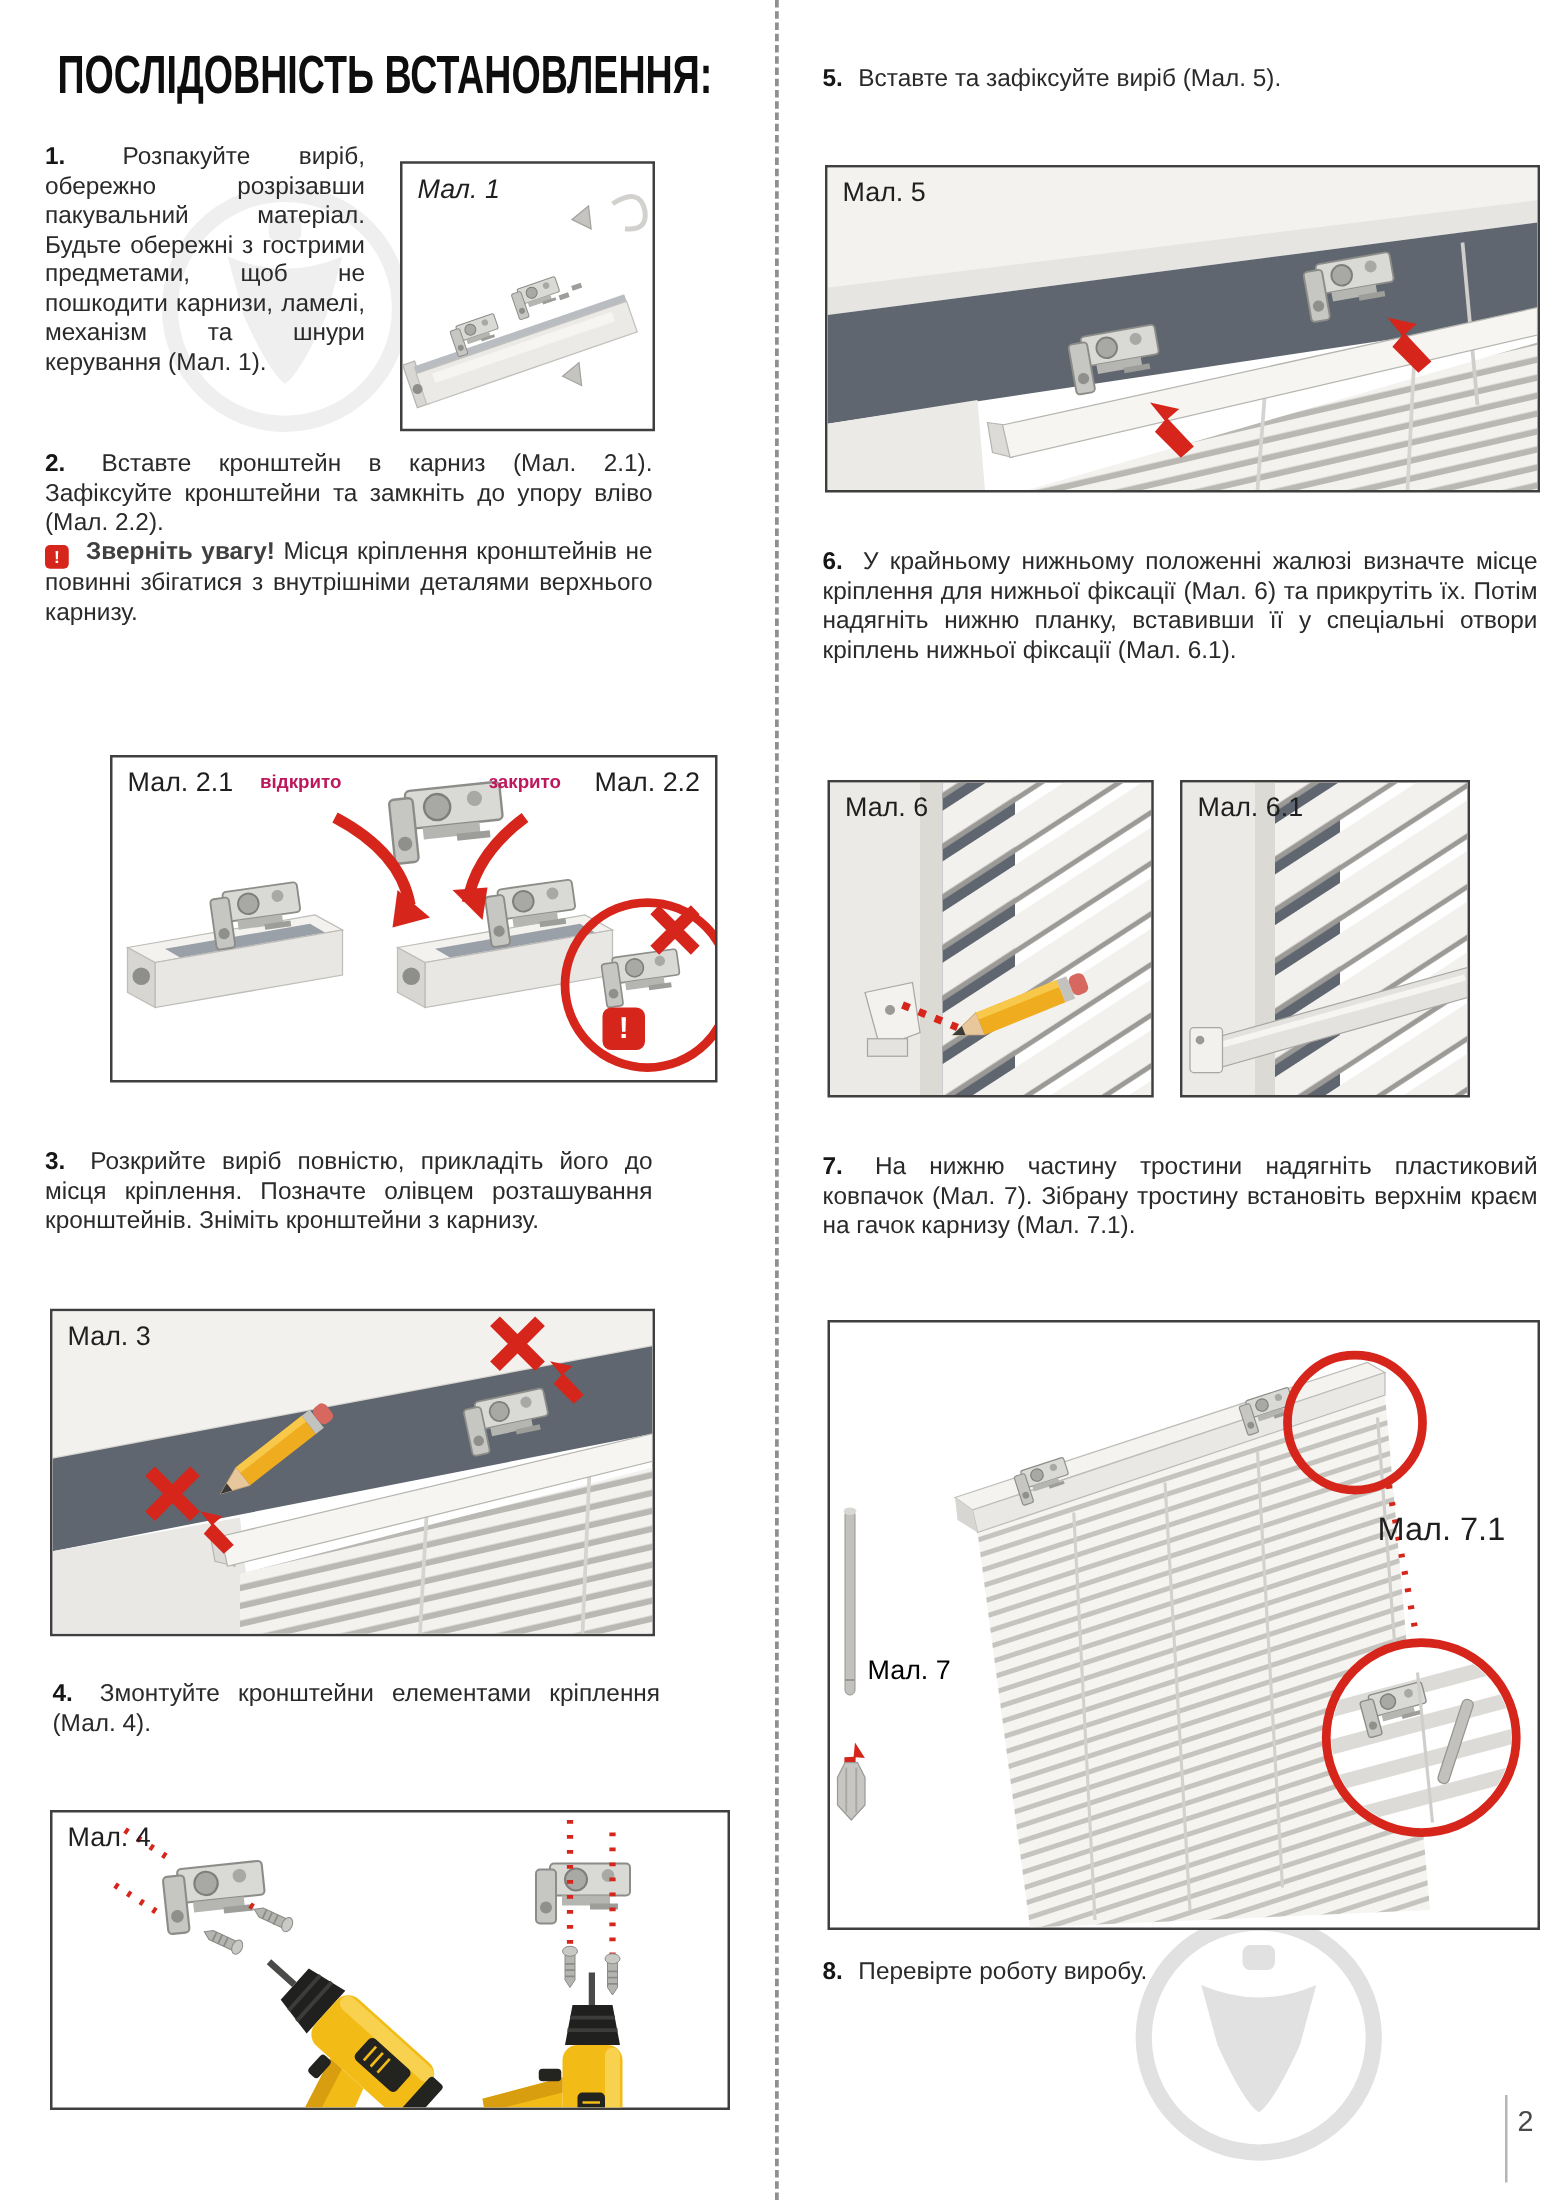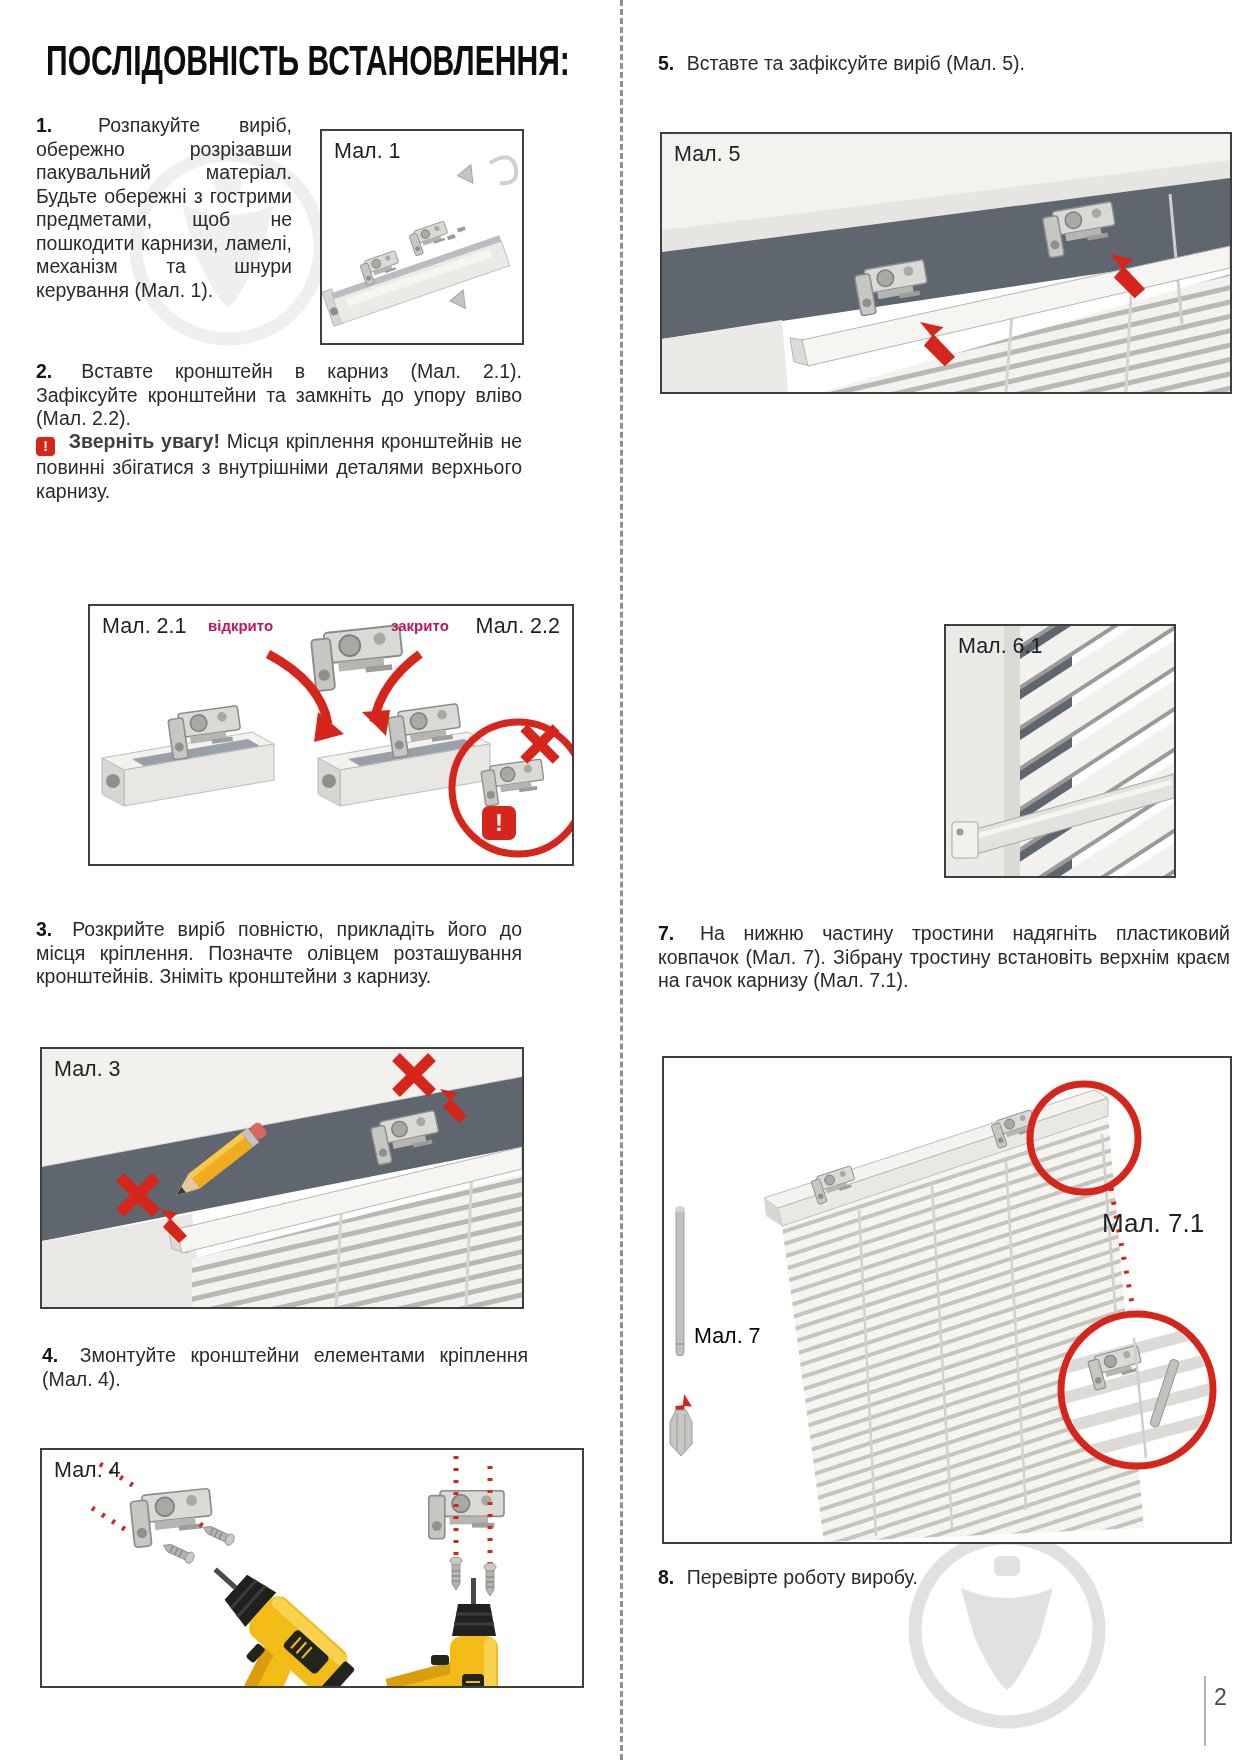--- a/index.html
+++ b/index.html
@@ -130,21 +130,21 @@
 
   <h1 class="title">
     <span class="title-inner">ПОСЛІДОВНІСТЬ ВСТАНОВЛЕННЯ:</span>
   </h1>
 
   <p class="step" style="left:36px;top:114px;width:256px;">
     <span class="num">1.</span>
     <span>Розпакуйте виріб, обережно розрізавши пакувальний матеріал. Будьте обережні з гострими предметами, щоб не пошкодити карнизи, ламелі, механізм та шнури керування (Мал. 1).</span>
   </p>
 
-  <div class="fig" style="left:320px;top:129px;width:200px;height:212px;">
+  <div class="fig" style="left:320px;top:129px;width:200px;height:212px;font-style:italic;">
     <div class="fig-label">Мал. 1</div>
     <svg width="200" height="212" viewBox="0 0 200 212">
       <g transform="rotate(-19 100 150)">
         <rect x="2" y="128" width="10" height="36" fill="#d8d7d3" stroke="#b5b4b0"></rect>
         <rect x="10" y="132" width="178" height="8" fill="#b9bdc2"></rect>
         <rect x="10" y="138" width="178" height="26" fill="#eceae6" stroke="#c2c1bd"></rect>
         <rect x="22" y="142" width="152" height="8" fill="#f6f5f2"></rect>
         <circle cx="7" cy="150" r="4" fill="#8e8e8a"></circle>
         <g transform="translate(52,106) scale(0.8)">
             <use href="#def-bracket"></use>
@@ -311,21 +311,41 @@
         </g>
       <g transform="translate(258,188) scale(1.3)">
           <use href="#def-redarrow"></use>
         </g>
       <g transform="translate(448,120) scale(1.3)">
           <use href="#def-redarrow"></use>
         </g>
     </svg>
   </div>
 
-
+  <p class="step" style="left:658px;top:438px;width:572px;">
+    <span class="num">6.</span>
+    <span>У крайньому нижньому положенні жалюзі визначте місце кріплення для нижньої фіксації (Мал. 6) та прикрутіть їх. Потім надягніть нижню планку, вставивши її у спеціальні отвори кріплень нижньої фіксації (Мал. 6.1).</span>
+  </p>
+
+  <div class="fig" style="left:662px;top:624px;width:257px;height:250px;">
+    <div class="fig-label">Мал. 6</div>
+    <svg width="257" height="250" viewBox="0 0 257 250">
+      <rect x="0" y="0" width="72" height="250" fill="#eceae6"></rect>
+      <rect x="72" y="0" width="18" height="250" fill="#dcdad5"></rect>
+      <rect x="90" y="0" width="58" height="250" fill="#5f6670"></rect>
+      <rect x="90" y="0" width="167" height="250" fill="url(#slatsB)"></rect>
+      <polygon points="28,168 66,160 72,200 40,212" fill="#f3f2ef" stroke="#a8a7a3"></polygon>
+      <rect x="30" y="205" width="32" height="14" fill="#e4e3df" stroke="#a8a7a3"></rect>
+      <circle cx="48" cy="182" r="4" fill="#9b9a96"></circle>
+      <line x1="58" y1="178" x2="102" y2="196" stroke="#d6251b" stroke-width="6" stroke-dasharray="6 8"></line>
+      <g transform="translate(94,192) rotate(-22) scale(1.2)">
+          <use href="#def-pencil"></use>
+        </g>
+    </svg>
+  </div>
 
   <div class="fig" style="left:944px;top:624px;width:228px;height:250px;">
     <div class="fig-label">Мал. 6.1</div>
     <svg width="228" height="250" viewBox="0 0 228 250">
       <rect x="0" y="0" width="58" height="250" fill="#eceae6"></rect>
       <rect x="58" y="0" width="16" height="250" fill="#dcdad5"></rect>
       <rect x="74" y="0" width="52" height="250" fill="#5f6670"></rect>
       <rect x="74" y="0" width="154" height="250" fill="url(#slatsB)"></rect>
       <polygon points="12,208 228,148 228,172 16,232" fill="#e3e2de" stroke="#a8a7a3"></polygon>
       <line x1="16" y1="214" x2="226" y2="156" stroke="#f6f5f2" stroke-width="5"></line>

